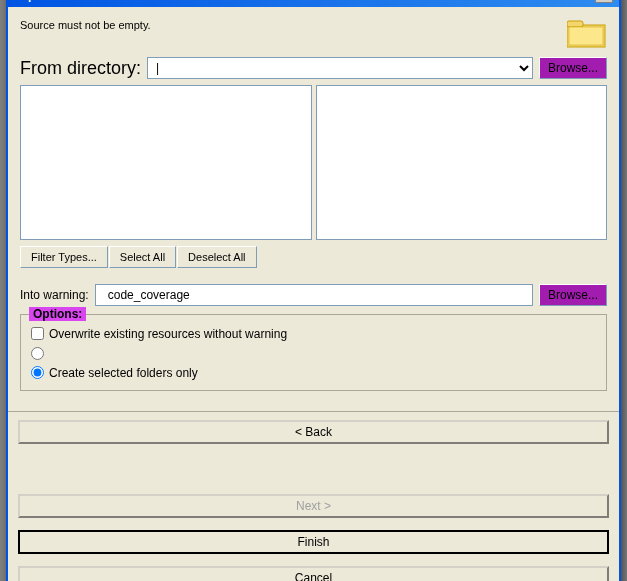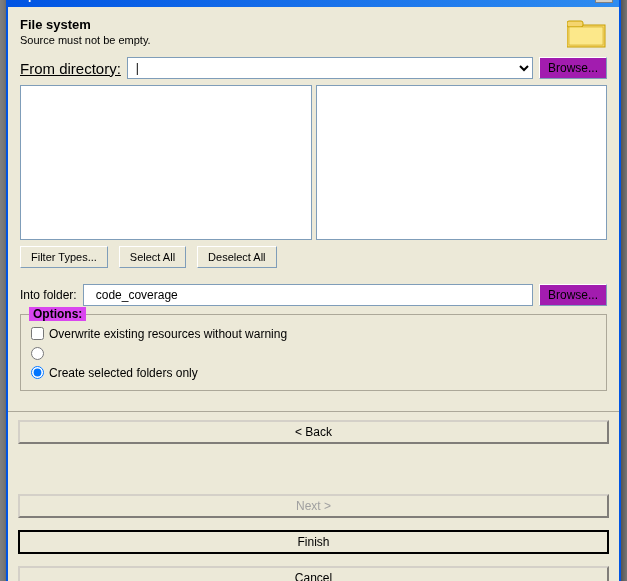--- a/index.html
+++ b/index.html
@@ -74,23 +74,22 @@
       height: 32px;
       position: relative;
     }
     .from-dir-row {
       display: flex;
       align-items: center;
       gap: 6px;
       margin-bottom: 6px;
     }
     .from-dir-label {
-      font-size: 15px;
+      font-size: 18px;
       white-space: nowrap;
-      text-decoration: underline;
     }
     .from-dir-input {
       flex: 1;
       height: 22px;
       border: 1px solid #7f9db9;
       background: white;
       padding: 2px 4px;
       font-size: 12px;
     }
     .browse-btn {
@@ -111,21 +110,21 @@
     .file-panel {
       flex: 1;
       height: 155px;
       background: white;
       border: 1px solid #7f9db9;
       border-top-color: #7f9db9;
       border-left-color: #7f9db9;
     }
     .buttons-row {
       display: flex;
-      gap: 11px;
+      gap: 1px;
       margin-bottom: 16px;
     }
     .action-btn {
       height: 22px;
       padding: 0 10px;
       background: #ece9d8;
       border: 1px solid #7f9db9;
       border-top-color: #fff;
       border-left-color: #fff;
       font-size: 11px;
@@ -215,21 +214,20 @@
     </div>
     <div class="title-bar-controls">
       <div class="title-btn">✕</div>
     </div>
   </div>
 
   <div class="content">
 
     <div class="header-section">
       <div class="header-text">
-        <h2>File system</h2>
         <p>Source must not be empty.</p>
       </div>
       <div class="folder-icon-large">
         <svg width="40" height="32" viewBox="0 0 40 32">
           <rect x="0" y="8" width="38" height="22" fill="#f5d56e" stroke="#c8a000" stroke-width="1"></rect>
           <rect x="0" y="4" width="16" height="6" rx="2" fill="#f5d56e" stroke="#c8a000" stroke-width="1"></rect>
           <rect x="2" y="10" width="34" height="18" fill="#fce88a" stroke="#c8a000" stroke-width="0.5"></rect>
         </svg>
       </div>
     </div>
@@ -247,21 +245,21 @@
       <div class="file-panel"></div>
     </div>
 
     <div class="buttons-row">
       <button class="action-btn">Filter Types...</button>
       <button class="action-btn">Select All</button>
       <button class="action-btn">Deselect All</button>
     </div>
 
     <div class="into-folder-row">
-      <label class="into-folder-label">Into folder:</label>
+      <label class="into-folder-label">Into warning:</label>
       <input class="into-folder-input" type="text" value="code_coverage" style="">
       <button class="browse-btn">Browse...</button>
     </div>
 
     <div class="options-group">
       <span class="options-legend">Options:</span>
       <div class="option-row">
         <input type="checkbox" id="overwrite" style="">
         <label class="option-label" for="overwrite">Overwrite existing resources without warning</label>
       </div>

